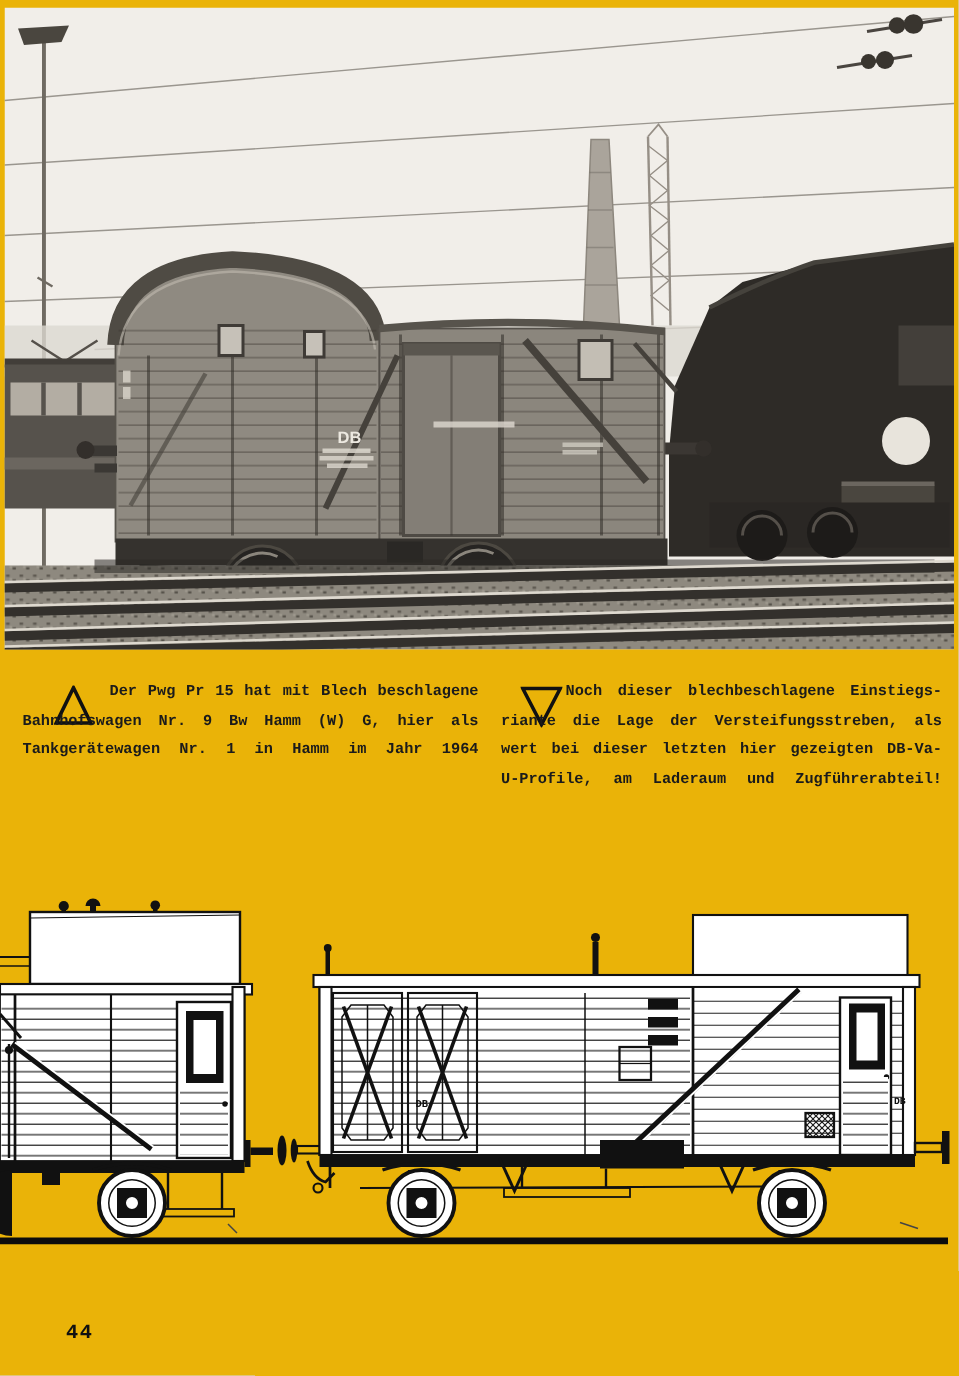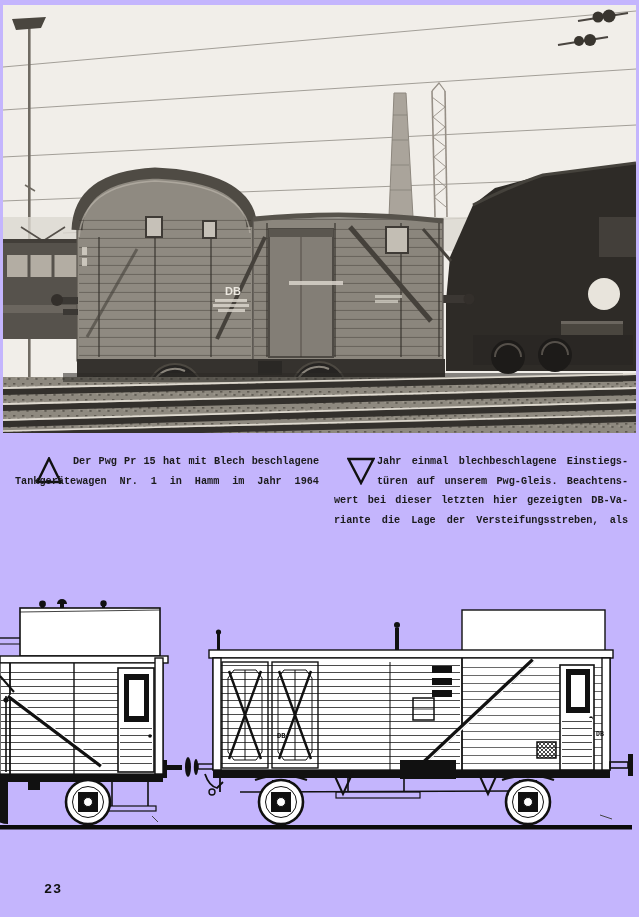--- a/index.html
+++ b/index.html
@@ -1,18 +1,18 @@
 <!DOCTYPE html>
 <html><head>
 <meta charset="utf-8">
 <style>
   html,body{margin:0;padding:0;background:#d8d5d0;}
   #page{
     position:relative;width:639px;height:917px;margin:0 auto;
-    background:#c4b5fd;overflow:hidden;
+    background:#eab308;overflow:hidden;
     font-family:"Liberation Mono","DejaVu Sans Mono",monospace;
     color:#161616;
   }
   .abs{position:absolute;}
   
   .caption{position:absolute;top:452px;}
   .cap-line{
     position:relative;
     font:bold 10.2px "Liberation Mono","DejaVu Sans Mono",monospace;
     line-height:19.5px;height:19.5px;overflow:hidden;
@@ -201,31 +201,32 @@
         <line x1="0" y1="426" x2="633" y2="410" stroke="#ded9cf" stroke-width="1.6"></line>
       </g>
     </g>
   </svg>
 
   <div class="caption left" style="left:15px;width:304px">
     <svg class="tri" style="left:21px" width="26" height="27" viewBox="0 0 26 27">
       <polygon points="13,1.5 24.5,25 1.5,25" fill="none" stroke="#111" stroke-width="2.4"></polygon>
     </svg>
     <div class="cap-line indent">Der Pwg Pr 15 hat mit Blech beschlagene</div>
+    <div class="cap-line">Bahnhofswagen Nr. 9 Bw Hamm (W) G, hier als</div>
     <div class="cap-line">Tankgerätewagen Nr. 1 in Hamm im Jahr 1964</div>
   </div>
 
   <div class="caption right" style="left:334px;width:294px">
     <svg class="tri" style="left:13px" width="28" height="28" viewBox="0 0 28 28">
       <polygon points="1.5,2 26.5,2 14,26" fill="none" stroke="#111" stroke-width="2.4"></polygon>
     </svg>
-    <div class="cap-line indent">Jahr einmal blechbeschlagene Einstiegs-</div>
-    <div class="cap-line indent">türen auf unserem Pwg-Gleis. Beachtens-</div>
+    <div class="cap-line indent">Noch dieser blechbeschlagene Einstiegs-</div>
+    <div class="cap-line">riante die Lage der Versteifungsstreben, als</div>
     <div class="cap-line">wert bei dieser letzten hier gezeigten DB-Va-</div>
-    <div class="cap-line">riante die Lage der Versteifungsstreben, als</div>
+    <div class="cap-line">U-Profile, am Laderaum und Zugführerabteil!</div>
   </div>
 
   <svg class="abs" style="left:0;top:596px" width="639" height="252" viewBox="0 0 639 252">
     <defs>
       <pattern id="planks" width="8" height="7" patternUnits="userSpaceOnUse">
         <rect width="8" height="7" fill="#ffffff"></rect>
         <line x1="0" y1="6.5" x2="8" y2="6.5" stroke="#1d1d1d" stroke-width="0.8"></line>
       </pattern>
       <pattern id="planks2" width="8" height="8" patternUnits="userSpaceOnUse">
         <rect width="8" height="8" fill="#ffffff"></rect>
@@ -394,15 +395,15 @@
       <circle cx="528" cy="206" r="4.5" fill="#fff" stroke="#111" stroke-width="1"></circle>
     </g>
 
     <rect x="0" y="229" width="632" height="4.5" fill="#0c0c0c"></rect>
     <g stroke="#444" stroke-width="1">
       <line x1="152" y1="220" x2="158" y2="226"></line>
       <line x1="600" y1="219" x2="612" y2="223"></line>
     </g>
   </svg>
 
-  <div class="pageno">23</div>
+  <div class="pageno">44</div>
 
 </div>
 
 </body></html>

